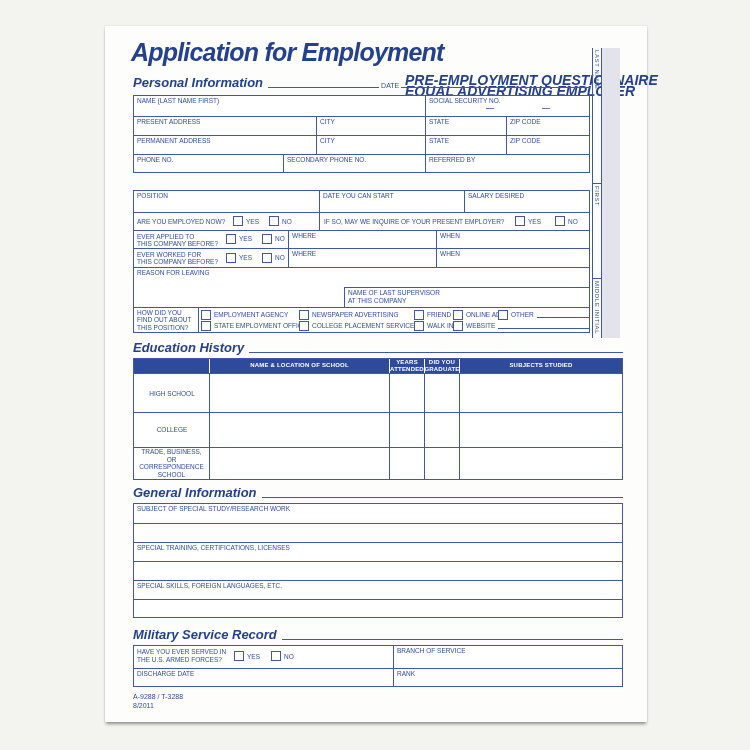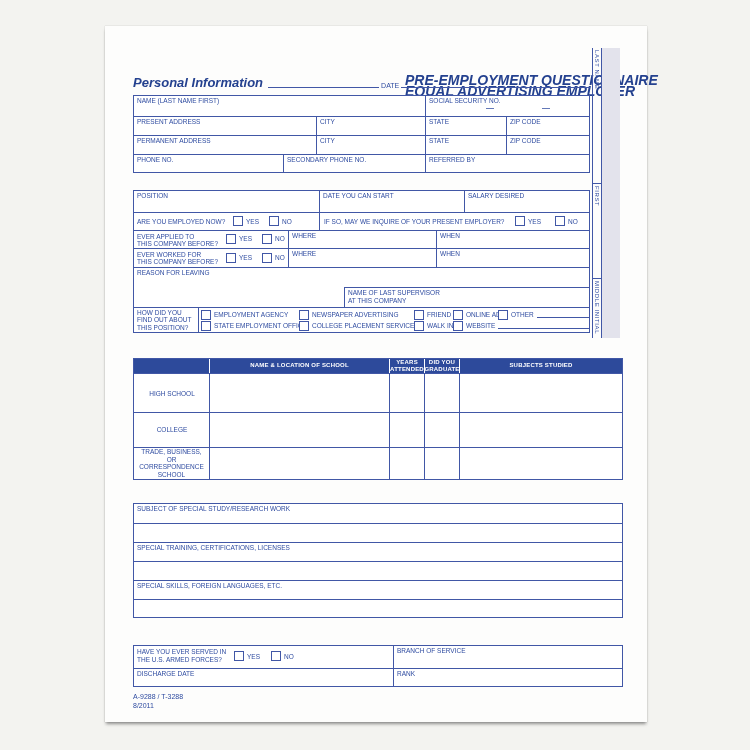--- a/index.html
+++ b/index.html
@@ -81,20 +81,21 @@
   .footer{
     position:absolute;left:28px;top:666px;
     font-size:7px;line-height:1.35;color:var(--ink);
   }
 </style>
 </head>
 <body>
 
 <div class="page">
 
+  <div class="title">Application for Employment</div>
   <div class="tagline">
     <div>PRE-EMPLOYMENT QUESTIONNAIRE</div>
     <div>EQUAL ADVERTISING EMPLOYER</div>
   </div>
 
   <div class="strip-band"></div>
   <div class="strip-col">
     <div class="strip-seg" style="height:135px;">
         <span>LAST NAME</span>
       </div>
@@ -293,20 +294,24 @@
           </span>
         <span class="cbrow" style="left:254px;top:13px;">
             <span class="cb"></span>
             <span>WEBSITE</span>
             <span class="fill-line" style="width:95px;margin-left:3px;"></span>
           </span>
       </div>
     </div>
   </div>
 
+  <div class="sec" style="left:28px;top:314px;width:490px;">
+    <span>Education History</span>
+    <div class="rule" style="flex:1;"></div>
+  </div>
 
   <div class="tbl" style="left:28px;top:332px;width:490px;height:122px;">
     <div class="tr edu-head" style="height:14px;">
       <div class="td" style="width:75px;"></div>
       <div class="td" style="width:180px;">
           <span class="lbl">NAME &amp; LOCATION OF SCHOOL</span>
         </div>
       <div class="td" style="width:35px;">
           <span class="lbl">YEARS</span>
           <span class="lbl">ATTENDED</span>
@@ -341,36 +346,44 @@
       <div class="td edu-row-label" style="width:75px;padding:0 4px;">
           <span class="lbl">TRADE, BUSINESS, OR CORRESPONDENCE SCHOOL</span>
         </div>
       <div class="td" style="width:180px;"></div>
       <div class="td" style="width:35px;"></div>
       <div class="td" style="width:35px;"></div>
       <div class="td" style="flex:1;"></div>
     </div>
   </div>
 
+  <div class="sec" style="left:28px;top:459px;width:490px;">
+    <span>General Information</span>
+    <div class="rule" style="flex:1;"></div>
+  </div>
 
   <div class="tbl" style="left:28px;top:477px;width:490px;height:115px;">
     <div class="gen-row" style="height:19px;">
         <span class="lbl">SUBJECT OF SPECIAL STUDY/RESEARCH WORK</span>
       </div>
     <div class="gen-row" style="height:19px;"></div>
     <div class="gen-row" style="height:19px;">
         <span class="lbl">SPECIAL TRAINING, CERTIFICATIONS, LICENSES</span>
       </div>
     <div class="gen-row" style="height:19px;"></div>
     <div class="gen-row" style="height:19px;">
         <span class="lbl">SPECIAL SKILLS, FOREIGN LANGUAGES, ETC.</span>
       </div>
     <div class="gen-row" style="flex:1;"></div>
   </div>
 
+  <div class="sec" style="left:28px;top:601px;width:490px;">
+    <span>Military Service Record</span>
+    <div class="rule" style="flex:1;"></div>
+  </div>
 
   <div class="tbl" style="left:28px;top:619px;width:490px;height:42px;">
     <div class="tr" style="height:22px;">
       <div class="td" style="width:259px;">
         <span class="lbl" style="margin-top:1px;">HAVE YOU EVER SERVED IN</span>
         <span class="lbl">THE U.S. ARMED FORCES?</span>
         <span class="cbrow" style="left:100px;top:5px;">
             <span class="cb"></span>
             <span>YES</span>
           </span>

